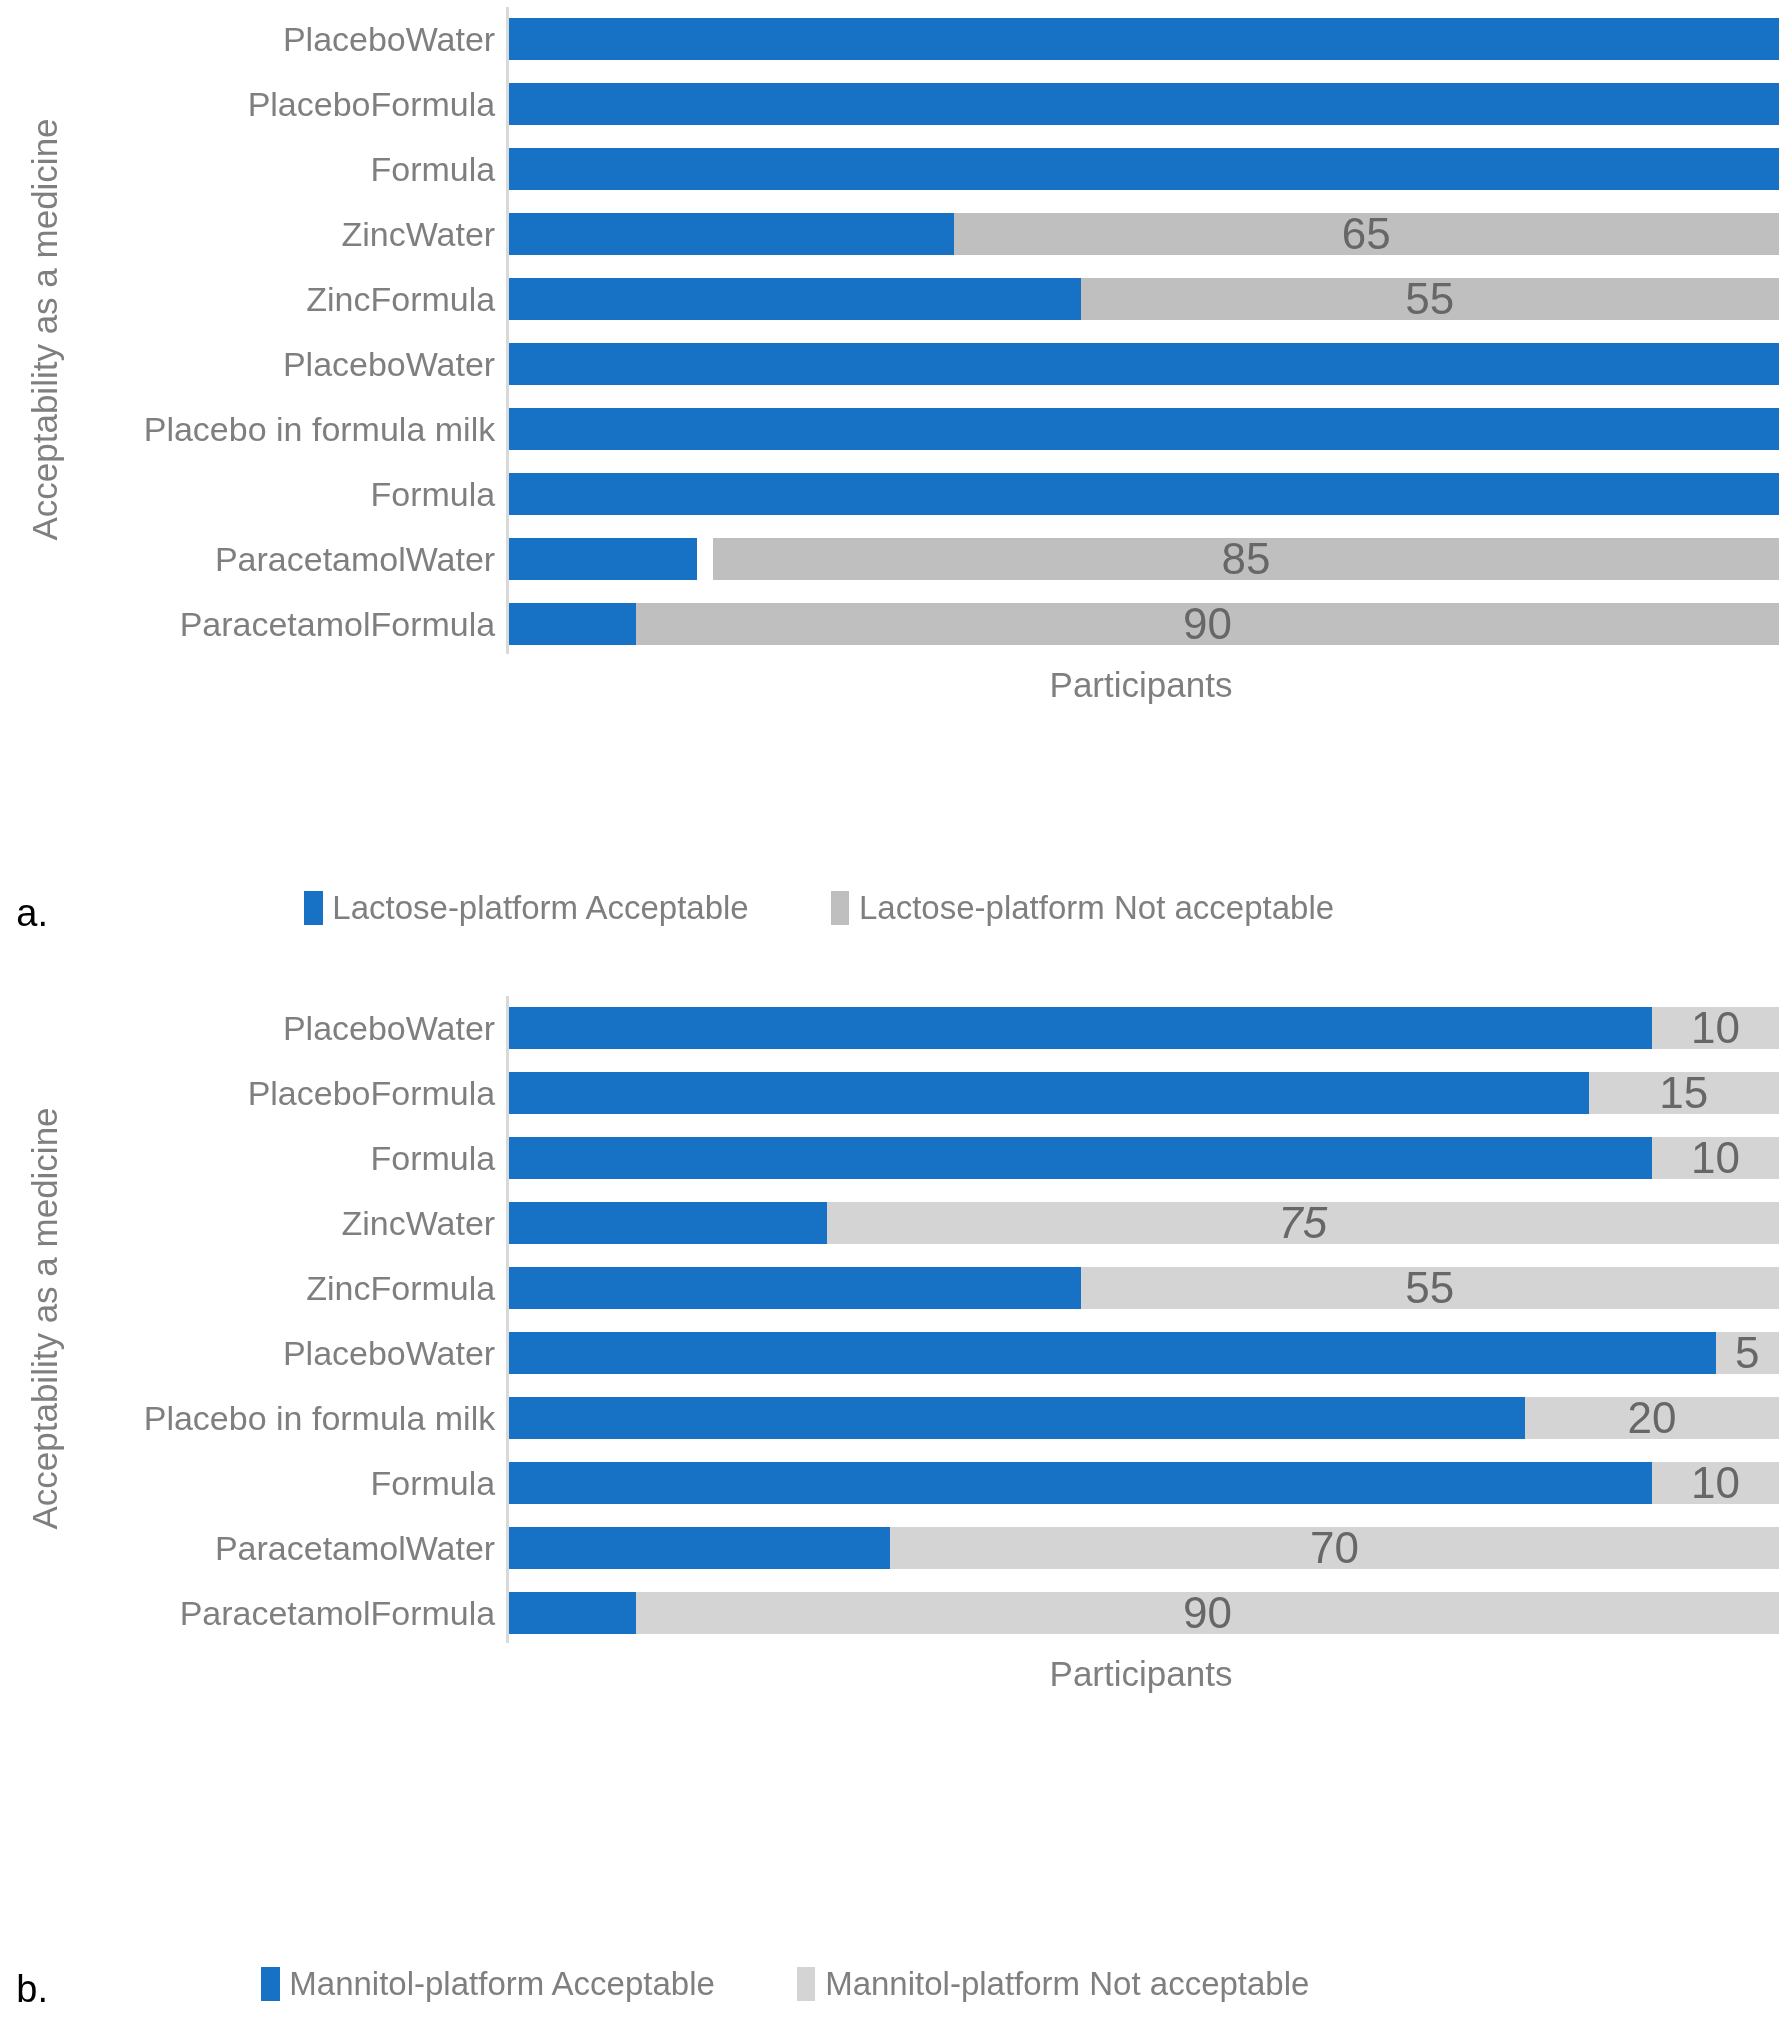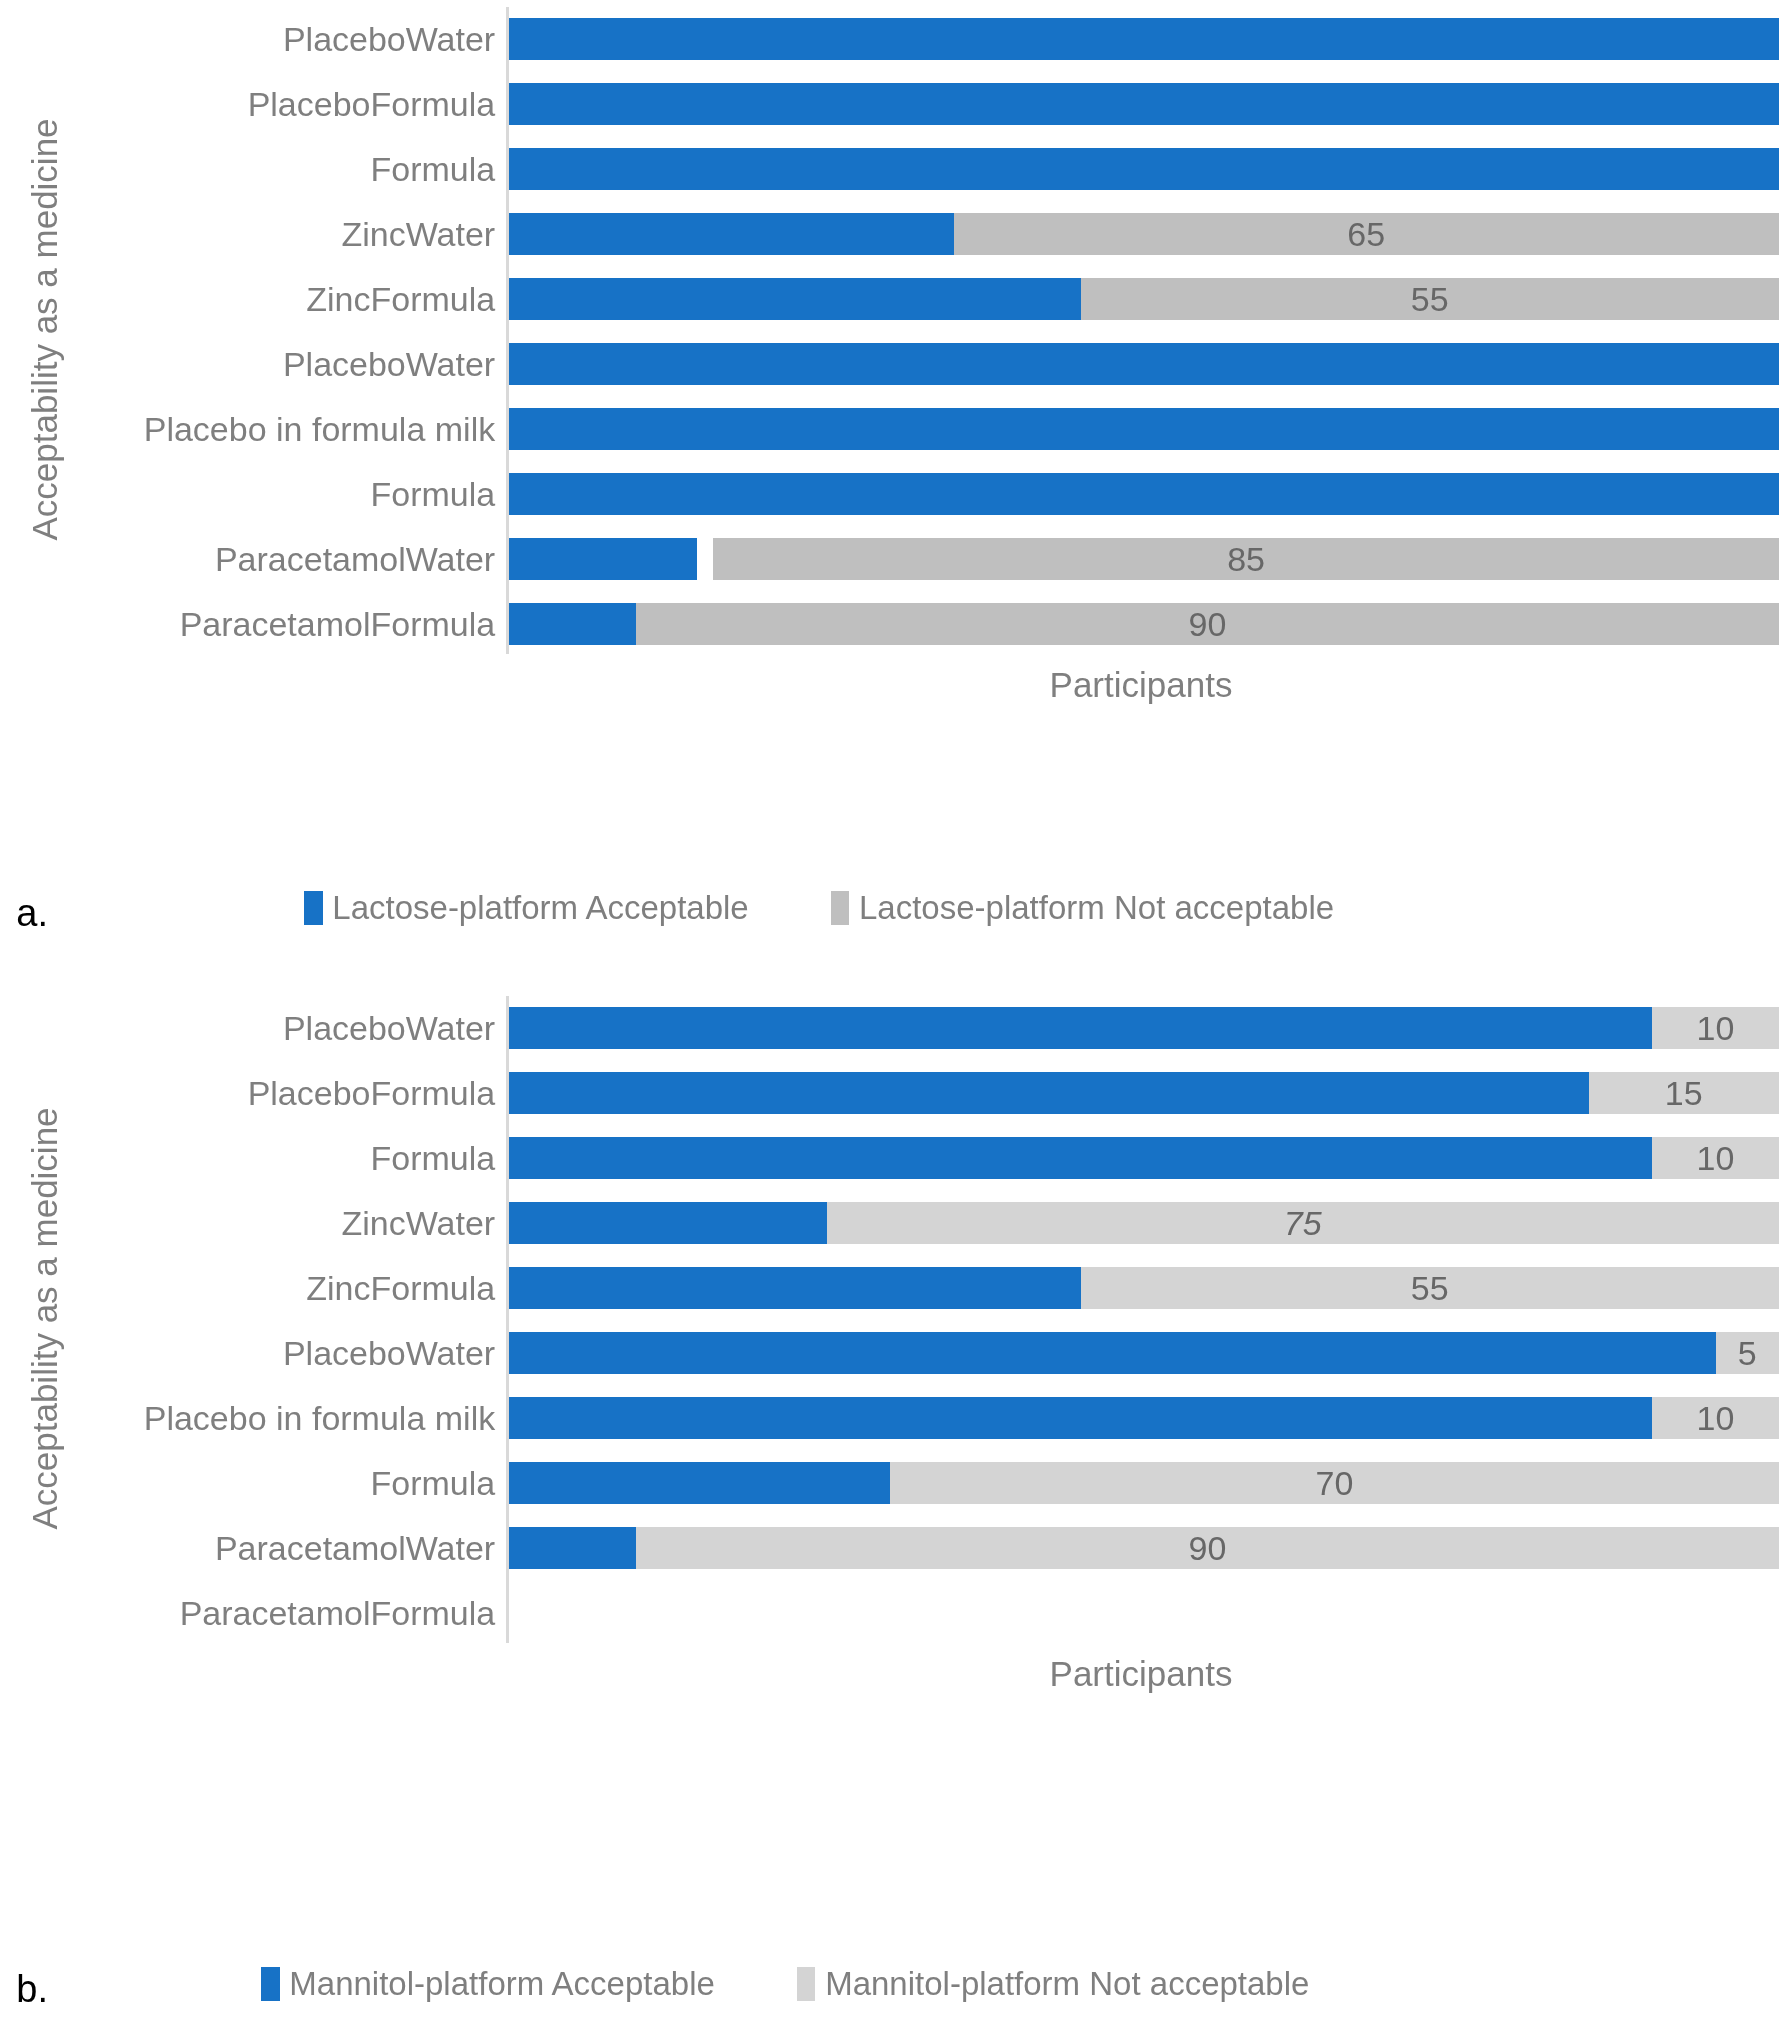--- a/index.html
+++ b/index.html
@@ -73,21 +73,21 @@
     position:relative;
     height:100%;
     display:flex;
     align-items:center;
     justify-content:center;
   }
   .seg-acc{background:#1772c6;}
   .seg-not-a{background:#bfbfbf;}
   .seg-not-b{background:#d4d4d4;}
   .seg-label{
-    font-size:34px;
+    font-size:44px;
     color:#676767;
     line-height:1;
     white-space:nowrap;
   }
 
   
   .xtitle{
     position:absolute;
     left:506px;
     width:1270px;
@@ -280,20 +280,28 @@
         <div class="rowslot" style="height: 65px;">
           <div class="bar-track" style="height: 42px;">
             <div class="seg seg-acc" style="width: 95%; background: rgb(23, 114, 198);"></div>
             <div class="seg seg-not-b" style="width: 5%; background: rgb(212, 212, 212);">
               <span class="seg-label">5</span>
             </div>
           </div>
         </div>
         <div class="rowslot" style="height: 65px;">
           <div class="bar-track" style="height: 42px;">
+            <div class="seg seg-acc" style="width: 80%; background: rgb(23, 114, 198);"></div>
+            <div class="seg seg-not-b" style="width: 20%; background: rgb(212, 212, 212);">
+              <span class="seg-label">20</span>
+            </div>
+          </div>
+        </div>
+        <div class="rowslot" style="height: 65px;">
+          <div class="bar-track" style="height: 42px;">
             <div class="seg seg-acc" style="width: 90%; background: rgb(23, 114, 198);"></div>
             <div class="seg seg-not-b" style="width: 10%; background: rgb(212, 212, 212);">
               <span class="seg-label">10</span>
             </div>
           </div>
         </div>
         <div class="rowslot" style="height: 65px;">
           <div class="bar-track" style="height: 42px;">
             <div class="seg seg-acc" style="width: 30%; background: rgb(23, 114, 198);"></div>
             <div class="seg seg-not-b" style="width: 70%; background: rgb(212, 212, 212);">

